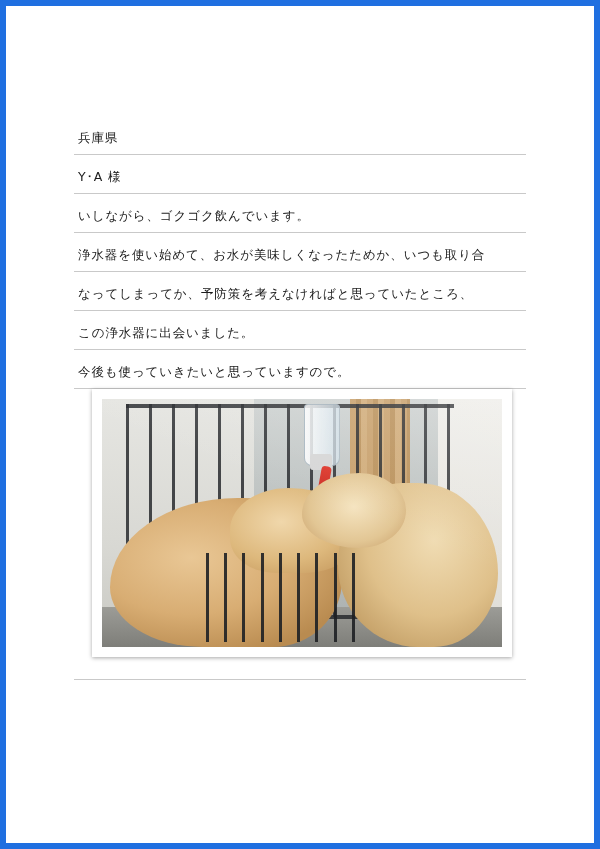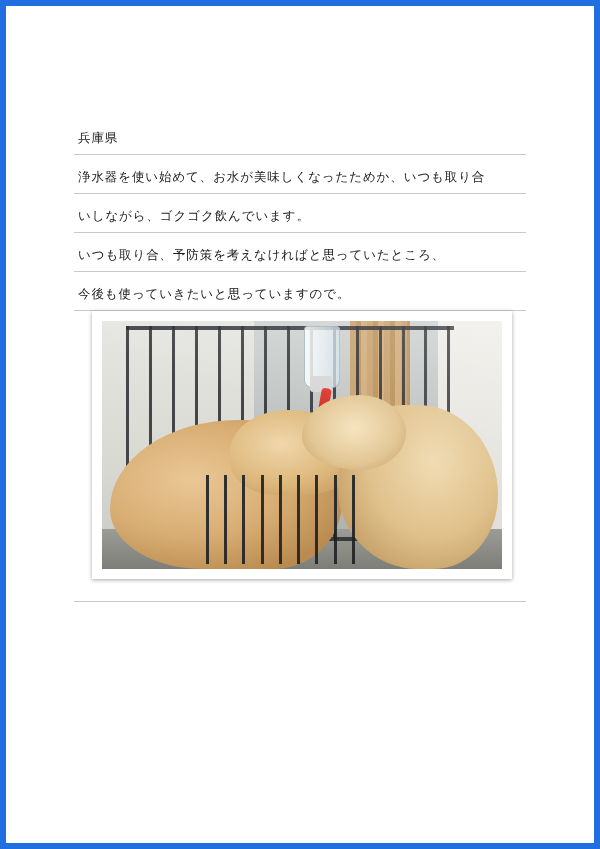--- a/index.html
+++ b/index.html
@@ -154,27 +154,33 @@
 <body>
 
 <div class="page">
 
   <div class="letter">
 
     <div class="line">
       <span class="text">兵庫県</span>
     </div>
     <div class="line">
+      <span class="text">Y･A 様</span>
+    </div>
+    <div class="line">
+      <span class="text">いしながら、ゴクゴク飲んでいます。</span>
+    </div>
+    <div class="line">
       <span class="text">浄水器を使い始めて、お水が美味しくなったためか、いつも取り合</span>
     </div>
     <div class="line">
-      <span class="text">いしながら、ゴクゴク飲んでいます。</span>
-    </div>
-    <div class="line">
-      <span class="text">いつも取り合、予防策を考えなければと思っていたところ、</span>
+      <span class="text">なってしまってか、予防策を考えなければと思っていたところ、</span>
+    </div>
+    <div class="line">
+      <span class="text">この浄水器に出会いました。</span>
     </div>
     <div class="line">
       <span class="text">今後も使っていきたいと思っていますので。</span>
     </div>
 
     <div class="line photo-area">
       <div class="photo-frame">
         <div class="photo">
           <div class="wall-left"></div>
           <div class="wood-panel"></div>

